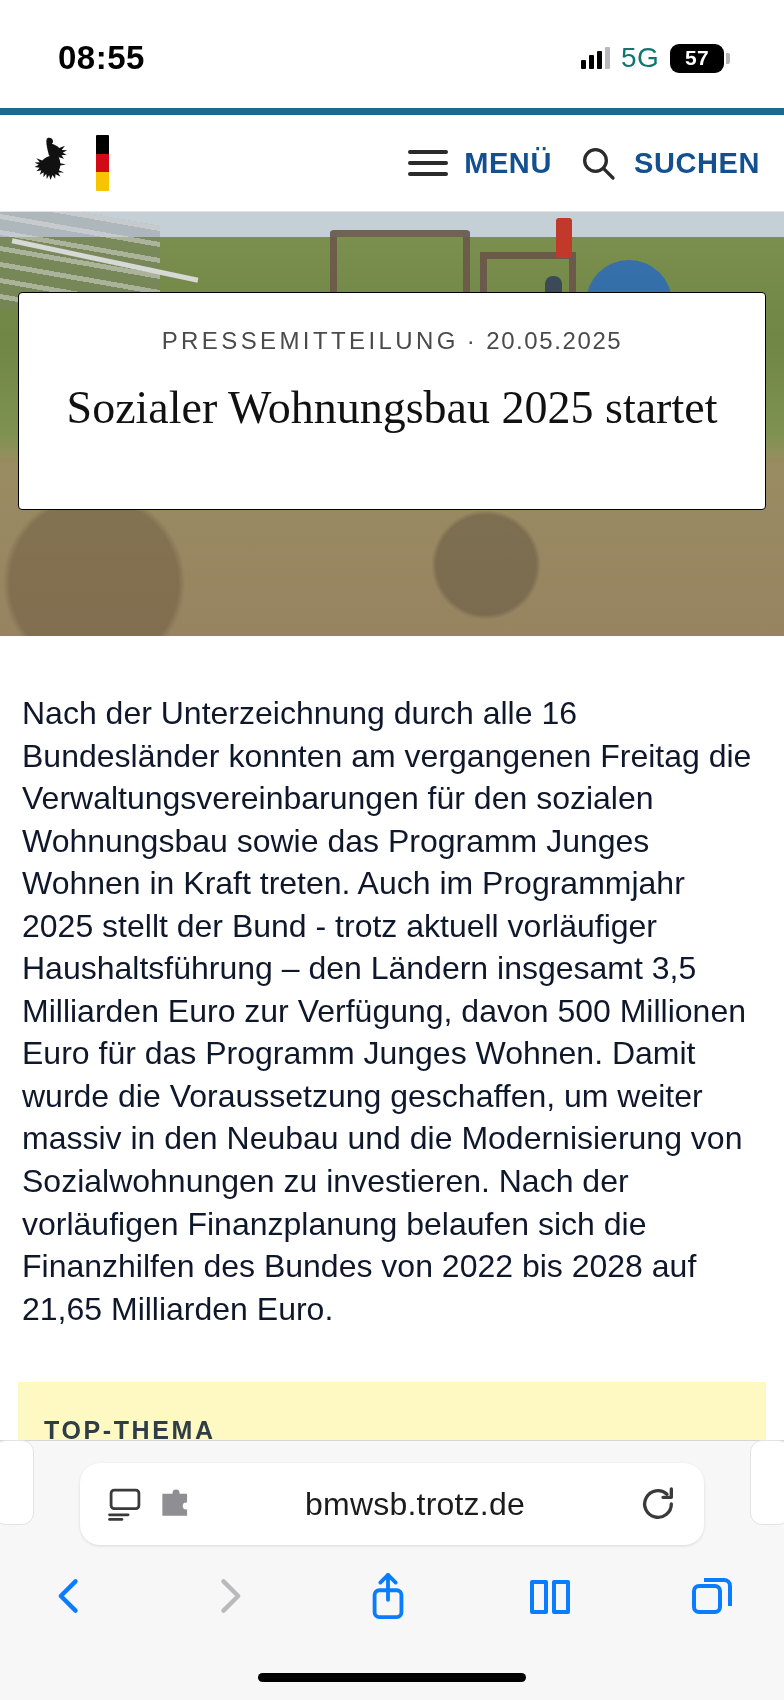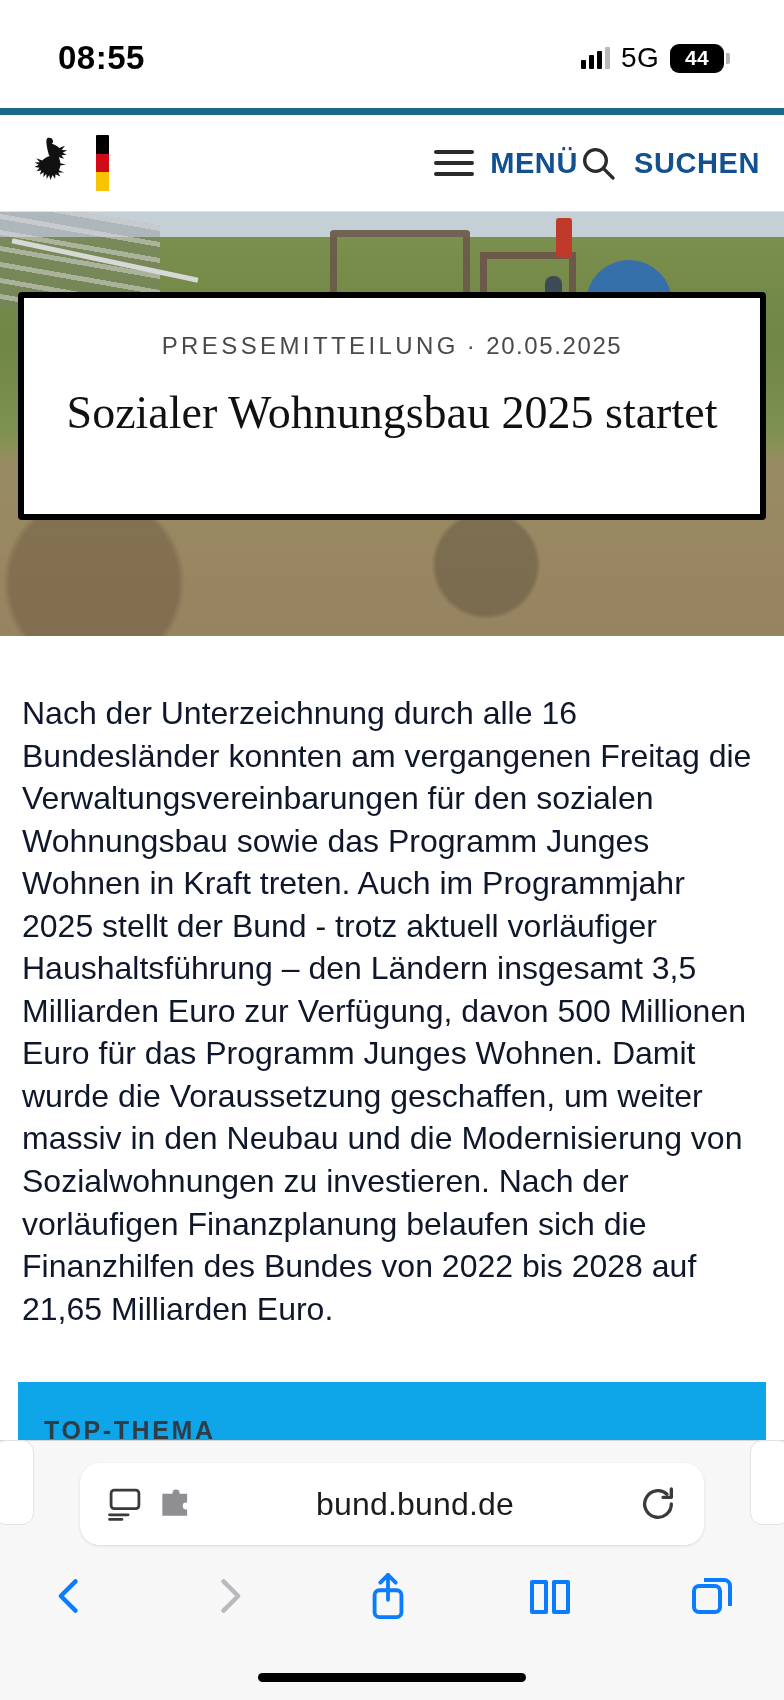--- a/index.html
+++ b/index.html
@@ -54,21 +54,21 @@
     background: #000;
     border-radius: 1px;
   }
   .signal-bars i:nth-child(1) { height: 9px; }
   .signal-bars i:nth-child(2) { height: 14px; }
   .signal-bars i:nth-child(3) { height: 18px; }
   .signal-bars i:nth-child(4) { height: 22px; background: #b8b8bd; }
   .net-label {
     font-size: 28px;
     font-weight: 500;
-    color: #000000;
+    color: #0f766e;
     letter-spacing: 0.3px;
   }
   .battery {
     display: flex;
     align-items: center;
     gap: 2px;
   }
   .battery-body {
     width: 54px;
     height: 29px;
@@ -123,20 +123,21 @@
   }
   .flag span { display: block; flex: 1; }
   .flag .bk { background: #000000; }
   .flag .rd { background: #d00b16; }
   .flag .gd { background: #f8c300; }
 
   .header-actions {
     margin-left: auto;
     display: flex;
     align-items: center;
+    gap: 26px;
   }
   .hdr-btn {
     display: flex;
     align-items: center;
     gap: 16px;
     color: #12508f;
     font-size: 29px;
     font-weight: bold;
     letter-spacing: 0.6px;
   }
@@ -243,21 +244,21 @@
     border-radius: 14px 14px 4px 4px;
   }
 
   
   .card {
     position: absolute;
     left: 18px;
     right: 18px;
     top: 80px;
     background: #ffffff;
-    border: 6px solid #000000;
+    border: 1px solid #000000;
     border-radius: 4px;
     padding: 34px 26px 40px;
     text-align: center;
     z-index: 4;
   }
   .kicker {
     font-size: 24px;
     letter-spacing: 3.4px;
     color: #4a4a4a;
     font-weight: 500;
@@ -286,21 +287,21 @@
   }
   .article-body p {
     font-size: 32px;
     line-height: 1.33;
     color: #0f172a;
   }
 
   
   .top-thema {
     margin: 52px 18px 0;
-    background: #0ea5e9;
+    background: #fef9c3;
     padding: 34px 26px 30px;
   }
   .top-thema-label {
     font-size: 25px;
     letter-spacing: 2.6px;
     font-weight: bold;
     color: #2e3d46;
   }
 
   
@@ -378,21 +379,21 @@
     <div class="status-time">08:55</div>
     <div class="status-right">
       <span class="signal-bars">
         <i></i>
           <i></i>
           <i></i>
           <i></i>
       </span>
       <span class="net-label">5G</span>
       <span class="battery">
-        <span class="battery-body">44</span>
+        <span class="battery-body">57</span>
         <span class="battery-cap"></span>
       </span>
     </div>
   </div>
 
   <div class="top-rule"></div>
 
   <div class="site-header">
     <div class="brand">
       <svg class="eagle" viewBox="0 0 64 64">
@@ -464,21 +465,21 @@
         <span class="url-left">
           <svg width="38" height="34" viewBox="0 0 24 22" fill="none" stroke="#3a3a3a" stroke-width="1.8">
             <rect x="3" y="2" width="18" height="12" rx="2"></rect>
             <line x1="2" y1="18" x2="14" y2="18" stroke-linecap="round"></line>
             <line x1="2" y1="21" x2="10" y2="21" stroke-linecap="round"></line>
           </svg>
           <svg width="36" height="32" viewBox="0 0 24 22">
             <path d="M4 4h7v-.6a2.4 2.4 0 1 1 4.8 0V4H21v6h-.6a2.4 2.4 0 1 0 0 4.8h.6V19H4z" fill="#8e8e93"></path>
           </svg>
         </span>
-        <span class="url-text">bund.bund.de</span>
+        <span class="url-text">bmwsb.trotz.de</span>
         <svg width="40" height="40" viewBox="0 0 24 24" fill="none" stroke="#3a3a3a" stroke-width="2">
           <path d="M20 12a8 8 0 1 1-2.6-5.9" stroke-linecap="round"></path>
           <polyline points="20,3 20,8 15,8" stroke-linecap="round" stroke-linejoin="round"></polyline>
         </svg>
       </div>
     </div>
 
     <div class="toolbar">
       <span class="tb-btn">
         <svg width="44" height="48" viewBox="0 0 24 24" fill="none" stroke="#0a7cff" stroke-width="2.4" stroke-linecap="round" stroke-linejoin="round">

